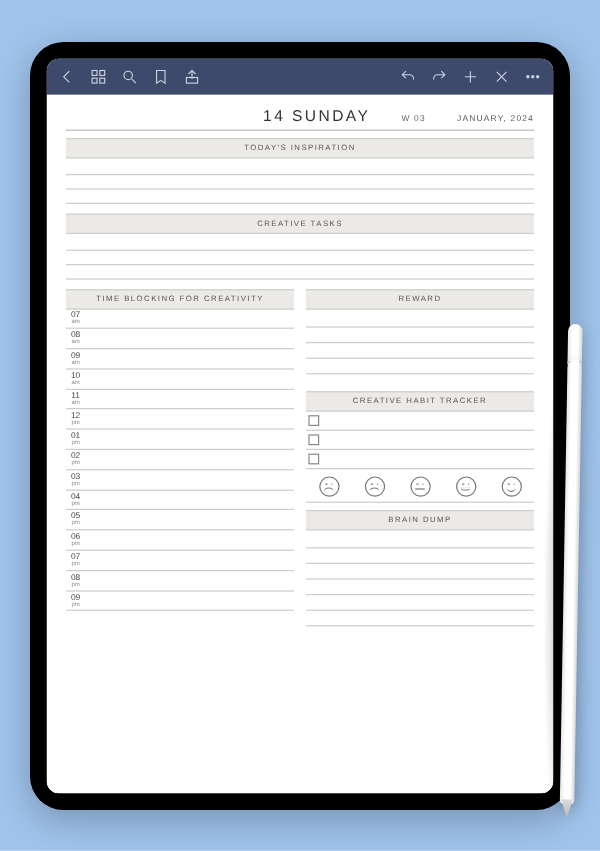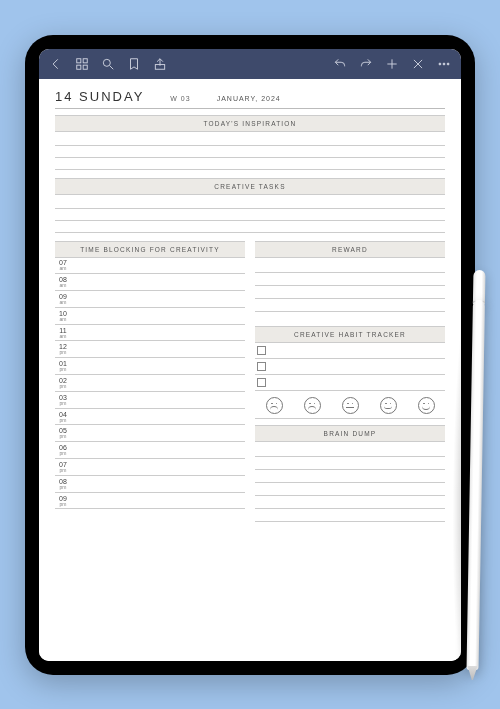--- a/index.html
+++ b/index.html
@@ -33,21 +33,21 @@
     gap: 12px;
   }
   .toolbar .spacer { flex: 1; }
   .ticon { width: 14px; height: 14px; display: flex; align-items: center; justify-content: center; color: #cfd3e0; cursor: pointer; }
   .ticon svg { width: 14px; height: 14px; stroke: #cfd3e0; fill: none; stroke-width: 1.6; }
   .page {
     flex: 1; background: #fff; padding: 10px 16px 6px 16px;
     font-size: 8px; color: #444; overflow: hidden;
   }
   .header-row {
-    display: flex; align-items: baseline; justify-content: flex-start;
+    display: flex; align-items: baseline; justify-content: flex-end;
     border-bottom: 0.5px solid #bbb; padding-bottom: 4px; margin-bottom: 6px; gap: 26px;
   }
   .day-title { font-size: 13px; letter-spacing: 2px; font-weight: 400; color: #333; }
   .week { font-size: 7px; letter-spacing: 1px; color: #666; }
   .month { font-size: 7px; letter-spacing: 1px; color: #555; }
   .section-hdr {
     background: #eceae6; text-align: center;
     font-size: 6.5px; letter-spacing: 1.2px; color: #555;
     padding: 4px 0; border-top: 0.5px solid #ccc; border-bottom: 0.5px solid #ccc;
   }

